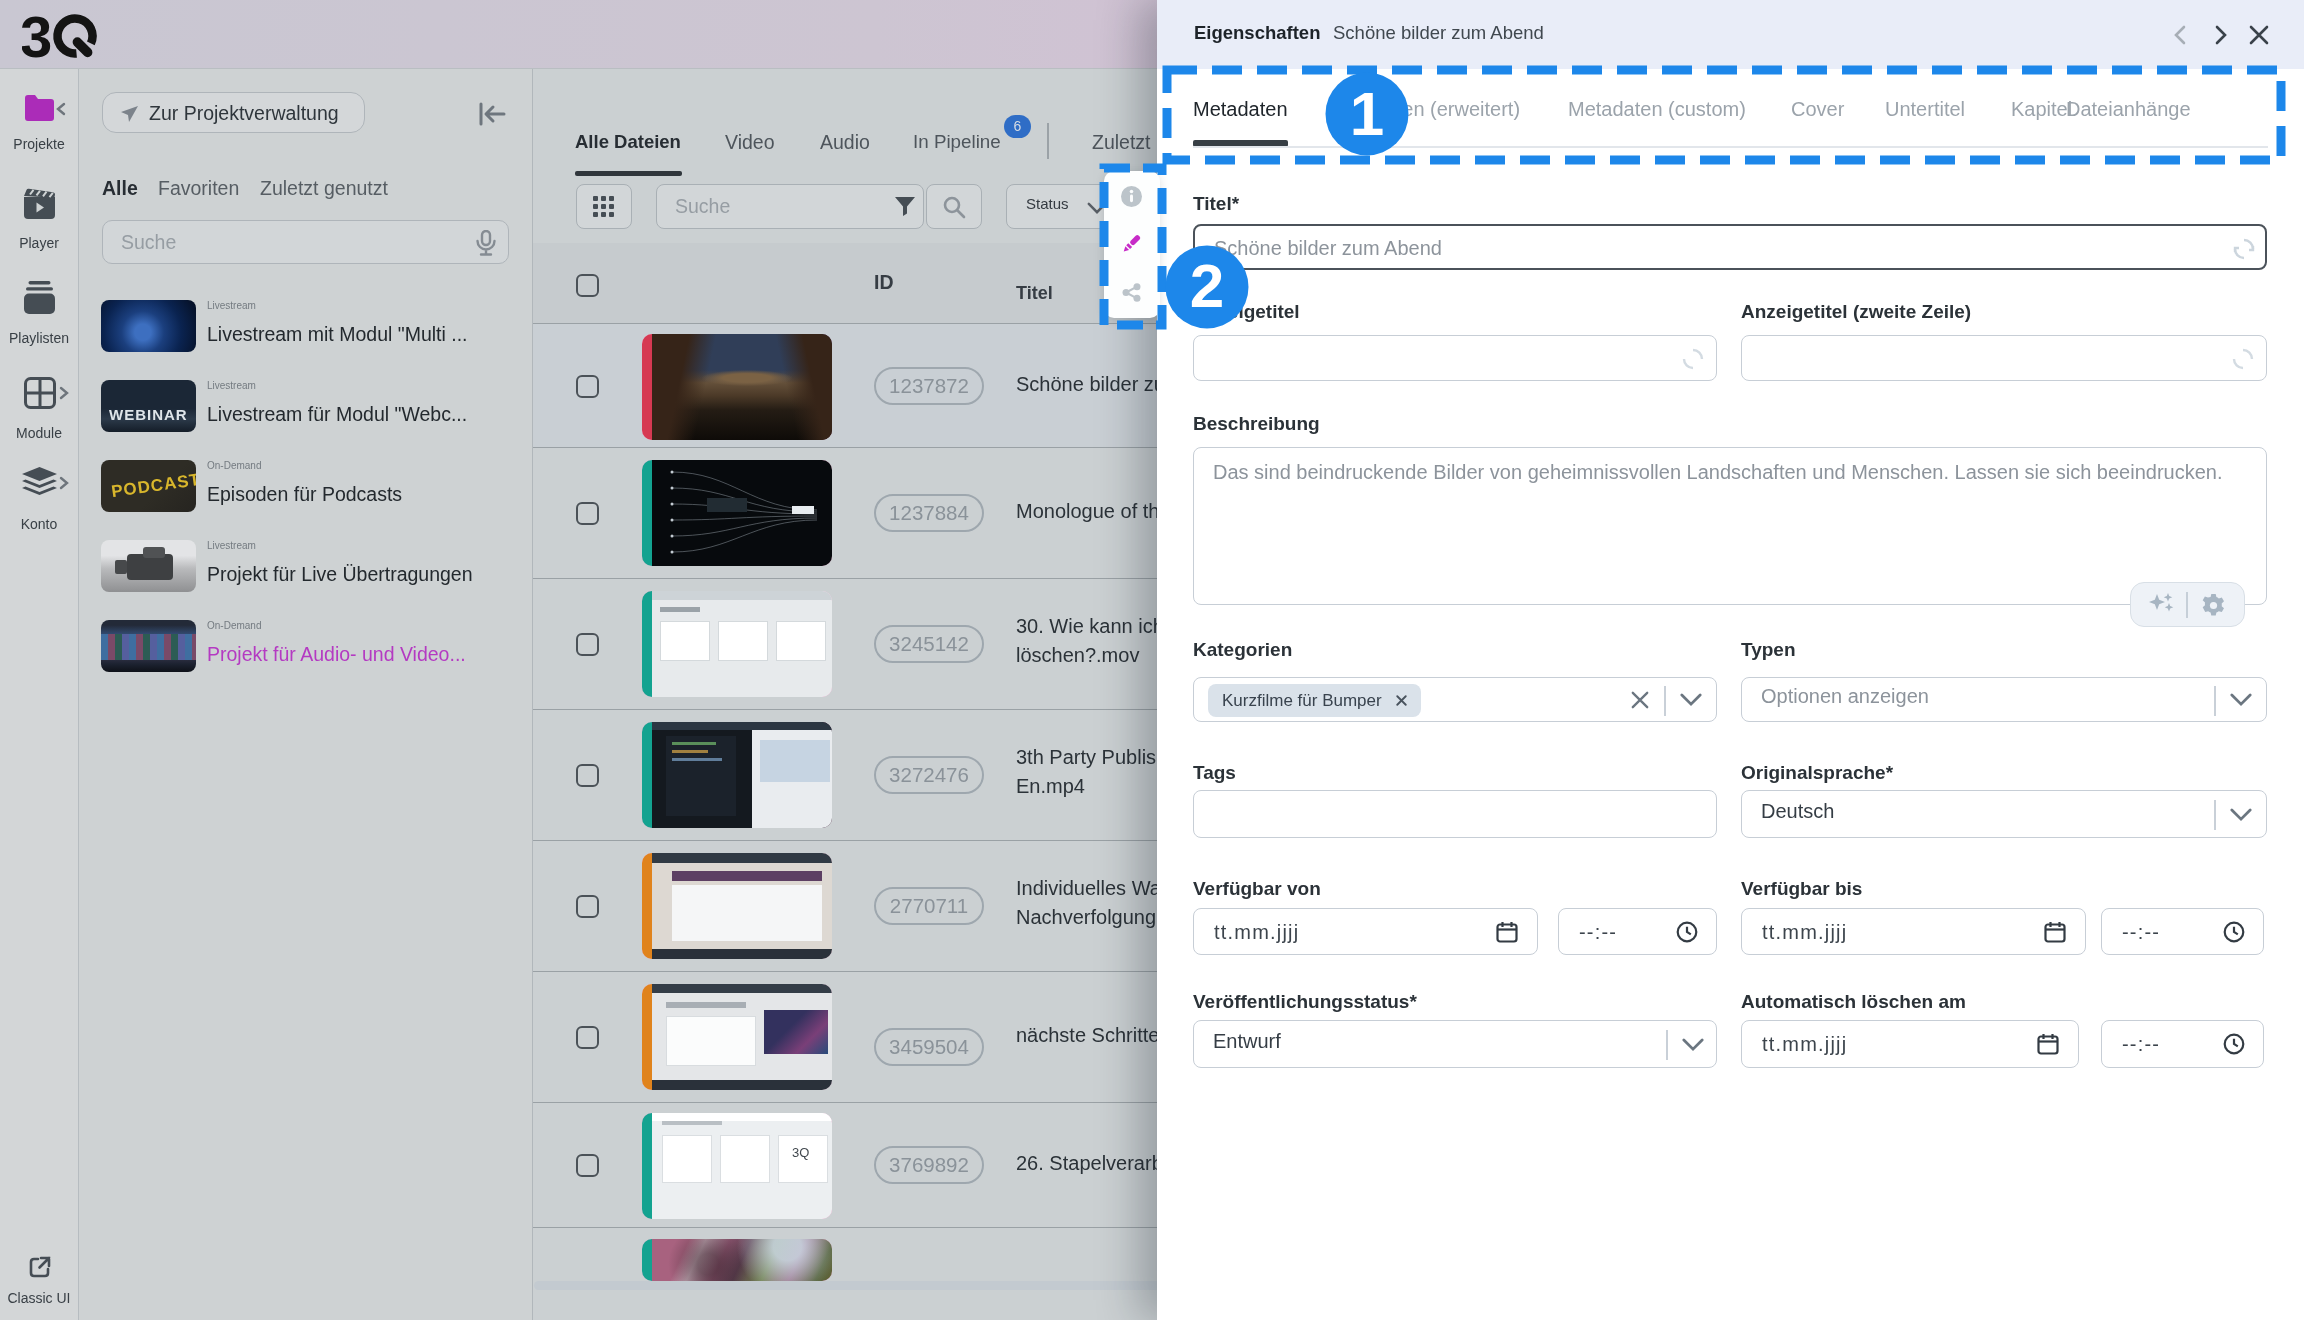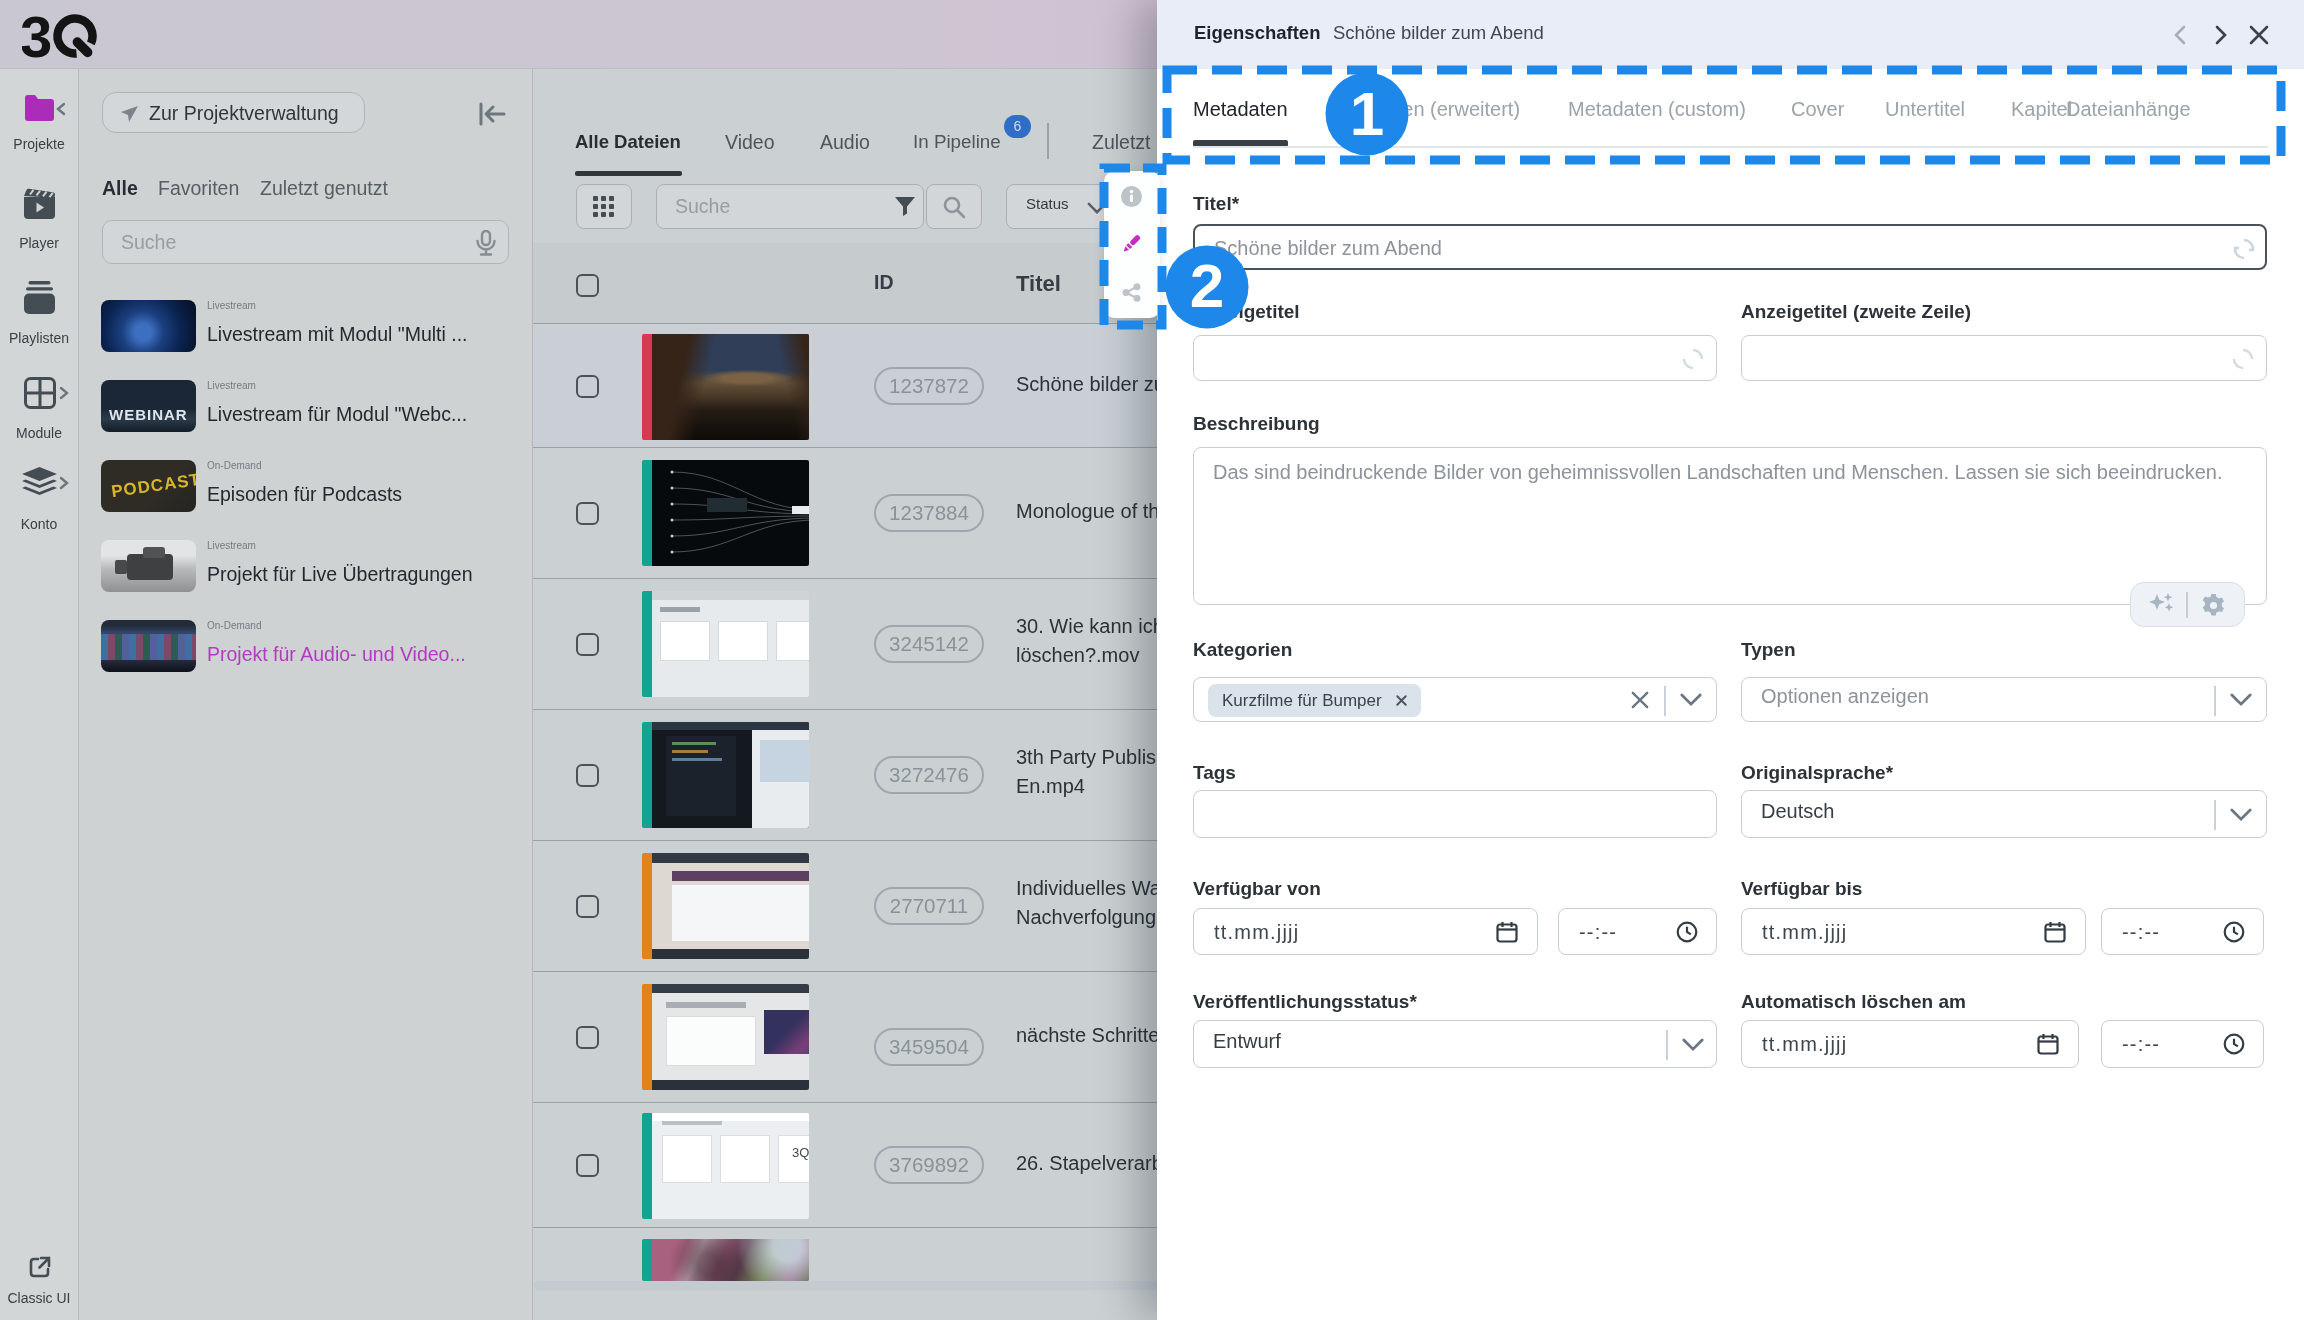--- a/index.html
+++ b/index.html
@@ -29,21 +29,21 @@
 .ptit { position:absolute; left:106px; top:26px; font-size:19.5px; font-weight:500; color:#23292e; white-space:nowrap; }
 
 
 #files { left:533px; top:69px; width:1771px; height:1251px; background:#cbd0d2; }
 .ftab { position:absolute; top:62px; font-size:19.5px; color:#4e555c; white-space:nowrap; }
 .tbtn { position:absolute; top:115px; height:45px; border:1.5px solid #a9b0b5; border-radius:8px; background:#d2d6d8; }
 .hdrband { position:absolute; left:0; top:174px; width:1771px; height:81px; background:#c6cbce; border-bottom:1.5px solid #9aa1a5; }
 .chk { position:absolute; width:23px; height:23px; border:2.5px solid #4b5258; border-radius:6px; }
 .row { position:absolute; left:0; width:1771px; border-bottom:1.5px solid #9aa1a5; }
 .row1sel { background:#c9cfd4; }
-.rthumb { position:absolute; left:109px; width:167px; height:106px; border-radius:2px; overflow:hidden; background:#f9a8d4; }
+.rthumb { position:absolute; left:109px; width:190px; height:106px; border-radius:10px; overflow:hidden; background:#f9a8d4; }
 .rstrip { position:absolute; left:0; top:0; width:10px; height:106px; }
 .pill { position:absolute; left:341px; width:110px; height:38px; border:2.5px solid #9ea7ae; border-radius:20px; color:#8a9299; font-size:20.5px; text-align:center; line-height:34px; }
 .rtit { position:absolute; left:483px; width:141px; font-size:20px; color:#2b3238; line-height:29px; white-space:nowrap; overflow:hidden; }
 
 
 #floatbar { left:1104px; top:171px; width:56px; height:147px; border-radius:10px; background:#fdfefe; box-shadow:0 2px 10px rgba(30,40,50,.15); z-index:10; }
 
 
 #panel { left:1157px; top:0; width:1147px; height:1320px; background:#ffffff; box-shadow:-18px 0 40px rgba(15,25,35,.28); z-index:6; }
 #phead { position:absolute; left:0; top:0; width:1147px; height:69px; background:#e9edf8; }
@@ -214,21 +214,21 @@
   <div class="tbtn" style="left:473px;width:180px">
     <div class="abs" style="left:19px;top:10px;font-size:15px;color:#343a41">Status</div>
     <svg class="abs" style="left:80px;top:17px" width="20" height="13" viewBox="0 0 22 14">
         <path d="M2 2 L11 11 L20 2" fill="none" stroke="#595f66" stroke-width="2.8" stroke-linecap="round"></path>
       </svg>
   </div>
 
   <div class="hdrband">
     <div class="chk" style="left:43px;top:31px"></div>
     <div class="abs" style="left:341px;top:28px;font-size:19.5px;font-weight:bold;color:#363d44">ID</div>
-    <div class="abs" style="left:483px;top:28px;font-size:22px;font-weight:bold;color:#363d44">Titel</div>
+    <div class="abs" style="left:483px;top:40px;font-size:18px;font-weight:bold;color:#363d44">Titel</div>
   </div>
 
   <div class="row row1sel" style="top:255px;height:124px">
     <div class="chk" style="left:43px;top:51px"></div>
     <div class="rthumb" style="top:10px">
         <div class="rstrip" style="background:#d63952"></div>
       <div class="abs" style="left:10px;top:0;width:188px;height:106px;background:linear-gradient(180deg,#303e58 0 34%,#64503a 46%,#4c3a28 58%,#241c14 72%,#0e0b08 100%)"></div>
       <div class="abs" style="left:10px;top:0;width:95px;height:106px;background:linear-gradient(102deg,#362418 0 32%,rgba(54,36,24,0) 55%)"></div>
       <div class="abs" style="left:103px;top:0;width:95px;height:106px;background:linear-gradient(258deg,#362418 0 32%,rgba(54,36,24,0) 55%)"></div>
       <div class="abs" style="left:60px;top:36px;width:90px;height:16px;background:radial-gradient(ellipse at center,#7b6244 0 38%,rgba(123,98,68,0) 72%)"></div>

